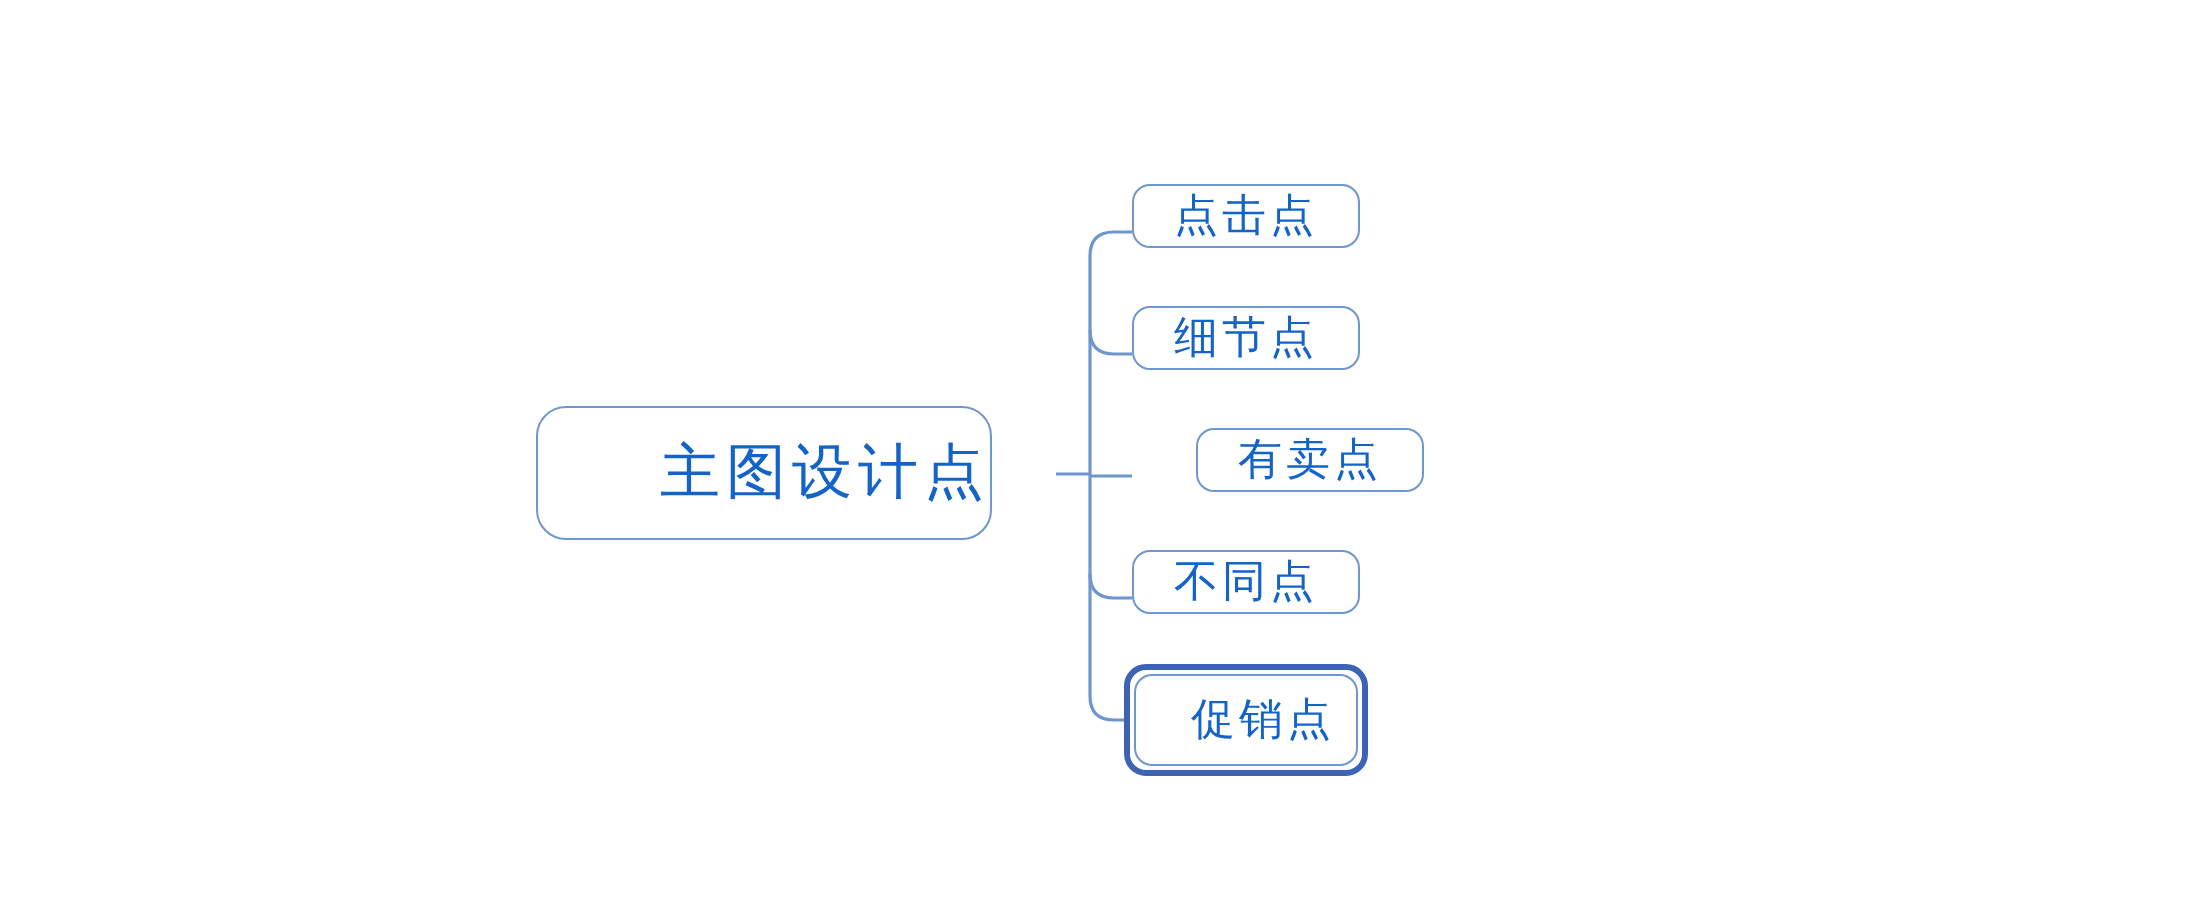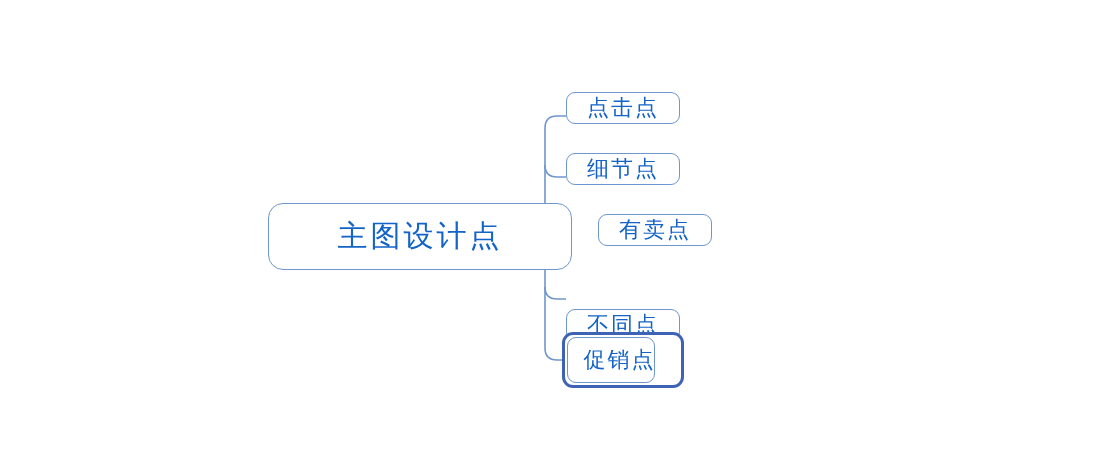--- a/index.html
+++ b/index.html
@@ -41,61 +41,62 @@
     justify-content: center;
     background: #ffffff;
     color: #1464c8;
     white-space: nowrap;
   }
 
   
   .node--root {
     left: 268px;
     top: 203px;
-    width: 304px;
+    width: 228px;
     height: 67px;
     border: 1.6px solid #6f96cd;
     border-radius: 15px;
     font-size: 30px;
     letter-spacing: 3px;
+    justify-content: flex-end;
   }
 
   
   .node--child {
     left: 566px;
     width: 114px;
     height: 32px;
     border: 1.5px solid #6f96cd;
     border-radius: 9px;
     font-size: 22px;
     letter-spacing: 2px;
   }
 
   .node--c0 { top:  92px; }
   .node--c1 { top: 153px; font-family: Liberation Serif, serif; }
   .node--c2 { top: 214px; margin-left: 32px; }
-  .node--c3 { top: 275px; margin-top: 34px; }
+  .node--c3 { top: 275px; }
 
   
   .selection-ring {
     position: absolute;
     z-index: 2;
     left: 562px;
     top: 332px;
     width: 122px;
     height: 56px;
     border: 3.5px solid #3f63b4;
     border-radius: 11px;
     background: #ffffff;
     box-sizing: border-box;
   }
   .node--selected {
     left: 567px;
     top: 337px;
-    width: 88px;
+    width: 112px;
     height: 46px;
     z-index: 3;
     padding-left: 17px;
   }
 </style>
 </head>
 <body>
 
 <div id="canvas">
 

